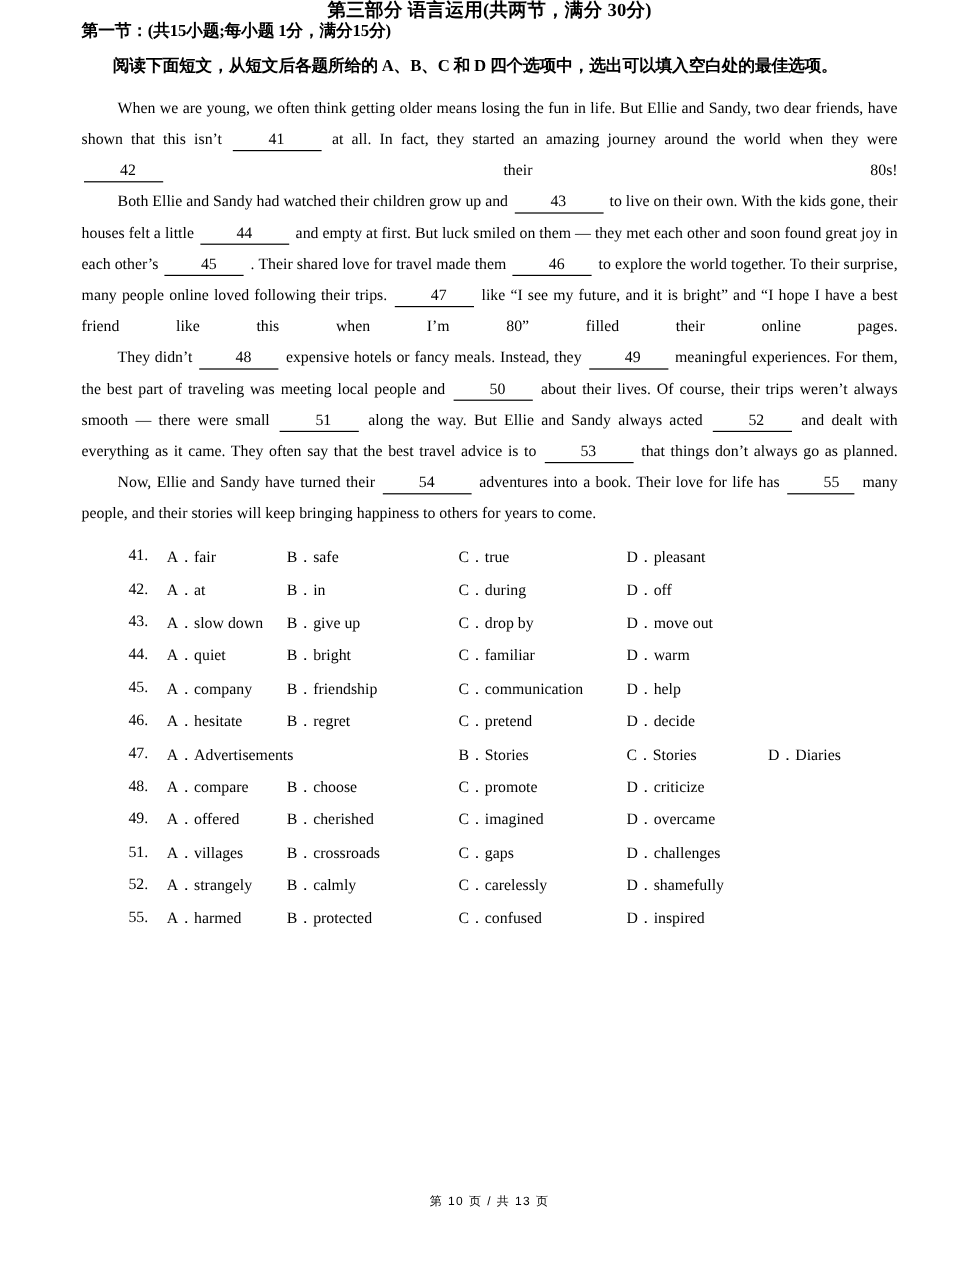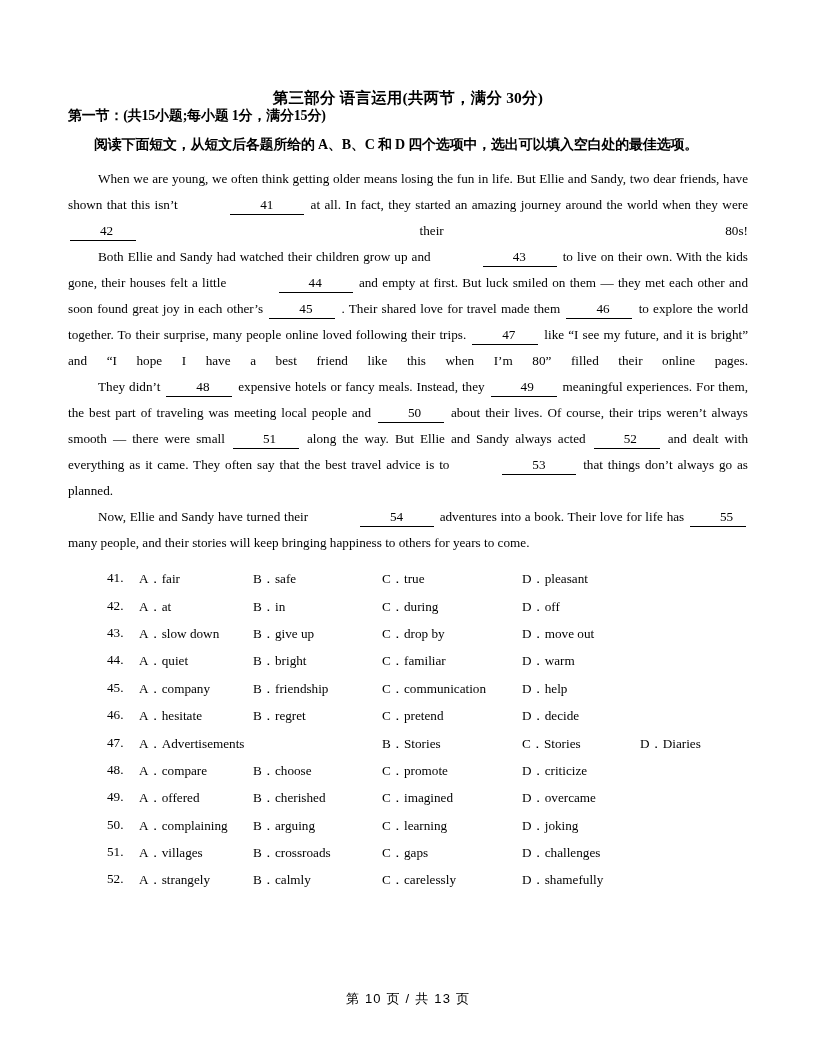--- a/index.html
+++ b/index.html
@@ -23,21 +23,20 @@
     padding: 0 68px;
   }
 
   
   .part-title {
     text-align: center;
     font-size: 15.5px;
     font-weight: bold;
     letter-spacing: 0.2px;
     margin: 0;
-    padding-top: 89px;
     line-height: 1.2;
   }
 
   .section-head {
     font-size: 14px;
     font-weight: bold;
     line-height: 1.2;
     letter-spacing: -0.2px;
   }
 
@@ -71,21 +70,21 @@
   
   .blank {
     display: inline-block;
     border-bottom: 1px solid #000;
     text-align: center;
     line-height: 18px;
     vertical-align: baseline;
     margin: 0 2px;
     font-size: 13.2px;
   }
-  .blank.w-long { width: 74px; margin-left: 48px; }
+  .blank.w-long { width: 74px; }
   .blank.w-med  { width: 66px; }
   .blank.w-short{ width: 56px; }
 
   
   .options {
     margin-top: 14px;
     font-size: 13.2px;
     margin-left: 39px;
   }
   .opt-row {
@@ -99,38 +98,38 @@
     left: 0;
     top: 0;
     width: 32px;
     text-align: left;
   }
   .opt {
     position: absolute;
     top: 0;
   }
   .opt-a { left: 32px; }
-  .opt-b { left: 146px; }
+  .opt-b { left: 132px; }
   .opt-c { left: 275px; text-align: center; }
   .opt-d { left: 415px; }
 
   
   .opt-row.wide .opt-a { left: 32px; }
   .opt-row.wide .opt-b { left: 275px; }
   .opt-row.wide .opt-c { left: 415px; }
   .opt-row.wide .opt-d { left: 533px; }
 
   
   .footer {
     position: absolute;
     left: 0;
     right: 0;
     bottom: 48px;
     text-align: center;
-    font-size: 13px;
+    font-size: 10px;
     letter-spacing: 1.2px;
     font-family: "Liberation Sans", "DejaVu Sans", sans-serif;
   }
 </style>
 </head>
 <body>
 
 <div class="page">
 
   <div class="part-title">第三部分 语言运用(共两节，满分 30分)</div>
@@ -209,37 +208,37 @@
         <span class="opt opt-d">D．criticize</span>
       </div>
       <div class="opt-row">
         <span class="q-num">49.</span>
         <span class="opt opt-a">A．offered</span>
         <span class="opt opt-b">B．cherished</span>
         <span class="opt opt-c">C．imagined</span>
         <span class="opt opt-d">D．overcame</span>
       </div>
       <div class="opt-row">
-        <span class="q-num">50.</span>
-        <span class="opt opt-a">A．complaining</span>
-        <span class="opt opt-b">B．arguing</span>
-        <span class="opt opt-c">C．learning</span>
-        <span class="opt opt-d">D．joking</span>
-      </div>
-      <div class="opt-row">
         <span class="q-num">51.</span>
         <span class="opt opt-a">A．villages</span>
         <span class="opt opt-b">B．crossroads</span>
         <span class="opt opt-c">C．gaps</span>
         <span class="opt opt-d">D．challenges</span>
       </div>
       <div class="opt-row">
         <span class="q-num">52.</span>
         <span class="opt opt-a">A．strangely</span>
         <span class="opt opt-b">B．calmly</span>
         <span class="opt opt-c">C．carelessly</span>
         <span class="opt opt-d">D．shamefully</span>
       </div>
+      <div class="opt-row">
+        <span class="q-num">55.</span>
+        <span class="opt opt-a">A．harmed</span>
+        <span class="opt opt-b">B．protected</span>
+        <span class="opt opt-c">C．confused</span>
+        <span class="opt opt-d">D．inspired</span>
+      </div>
     </div>
 
   <div class="footer">第 10 页 / 共 13 页</div>
 
 </div>
 
 </body></html>

